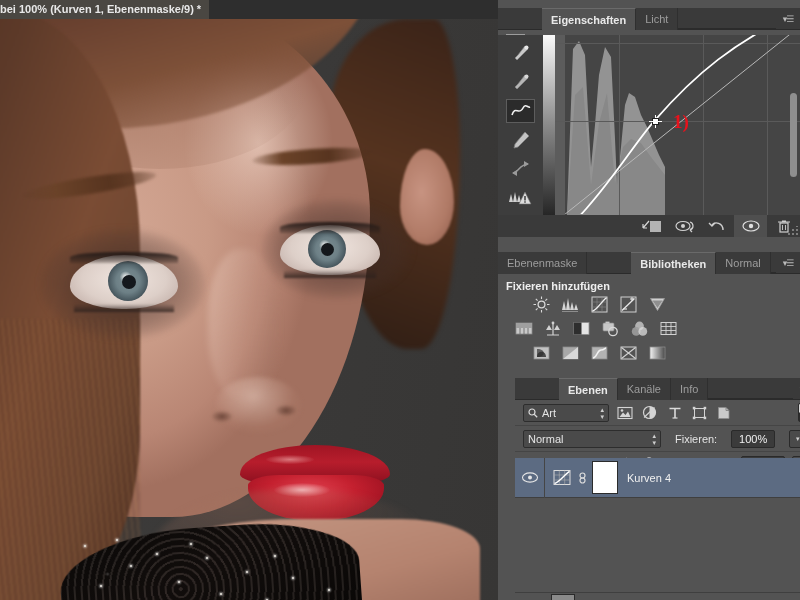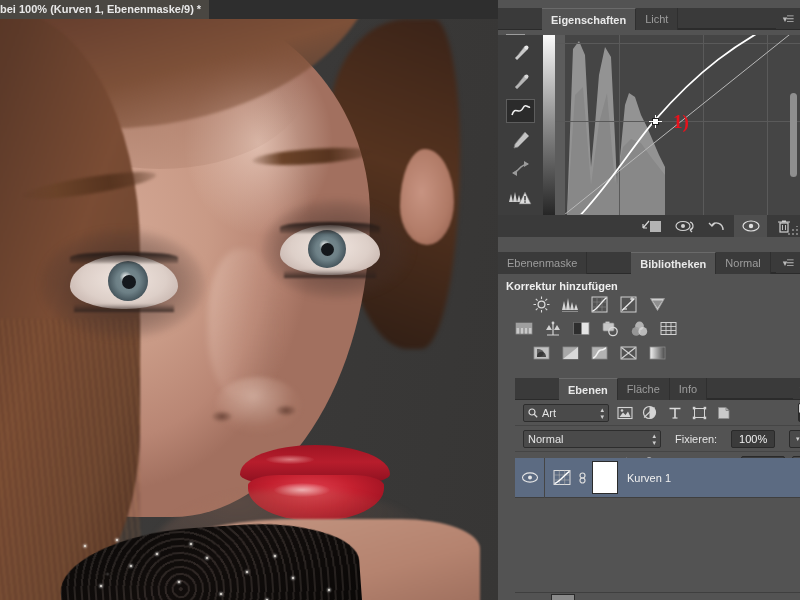--- a/index.html
+++ b/index.html
@@ -687,21 +687,21 @@
         </div>
         <div class="tab">
           <span>Normal</span>
         </div>
         <div class="filler"></div>
         <div class="panel-menu">
           <span class="glyph">▾☰</span>
         </div>
       </div>
 
-      <div class="adj-label">Korrektur hinzufügen</div>
+      <div class="adj-label">Fixieren hinzufügen</div>
 
       <div class="adj-rows">
         <div class="adj-row">
           <div class="adj-ico">
             <svg width="17" height="17" viewBox="0 0 17 17">
               <circle cx="8.5" cy="8.5" r="3.4" fill="none" stroke="#d9d9d9" stroke-width="1.3"></circle>
               <path d="M8.5 0.5 V3 M8.5 14 V16.5 M0.5 8.5 H3 M14 8.5 H16.5 M2.8 2.8 L4.6 4.6 M12.4 12.4 L14.2 14.2 M14.2 2.8 L12.4 4.6 M4.6 12.4 L2.8 14.2" stroke="#d9d9d9" stroke-width="1.1"></path>
             </svg>
           </div>
           <div class="adj-ico">
@@ -817,21 +817,21 @@
         </div>
       </div>
     </div>
 
     <div class="layers">
       <div class="tabstrip">
         <div class="tab active">
           <span>Ebenen</span>
         </div>
         <div class="tab">
-          <span>Fläche</span>
+          <span>Kanäle</span>
         </div>
         <div class="tab">
           <span>Info</span>
         </div>
         <div class="filler"></div>
         <div class="panel-menu">
           <span class="glyph">▾☰</span>
         </div>
       </div>
 
@@ -947,21 +947,21 @@
               <path d="M1.5 14.5 C6 13.5 11 6 16.5 2.3" stroke="#ffffff" stroke-width="1.4" fill="none"></path>
             </svg>
           </div>
           <div class="link-ico">
             <svg width="11" height="16" viewBox="0 0 11 16">
               <path d="M5.5 3 A2.5 2.5 0 1 1 5.5 8 A2.5 2.5 0 1 1 5.5 3" fill="none" stroke="#dcdcdc" stroke-width="1.2"></path>
               <path d="M5.5 8 A2.5 2.5 0 1 1 5.5 13 A2.5 2.5 0 1 1 5.5 8" fill="none" stroke="#dcdcdc" stroke-width="1.2"></path>
             </svg>
           </div>
           <div class="thumb-mask"></div>
-          <div class="layer-name">Kurven 1</div>
+          <div class="layer-name">Kurven 4</div>
         </div>
 
         <div class="partial-row">
           <div class="pt"></div>
         </div>
         <div class="layers-scroll"></div>
       </div>
     </div>
 
   </div>

